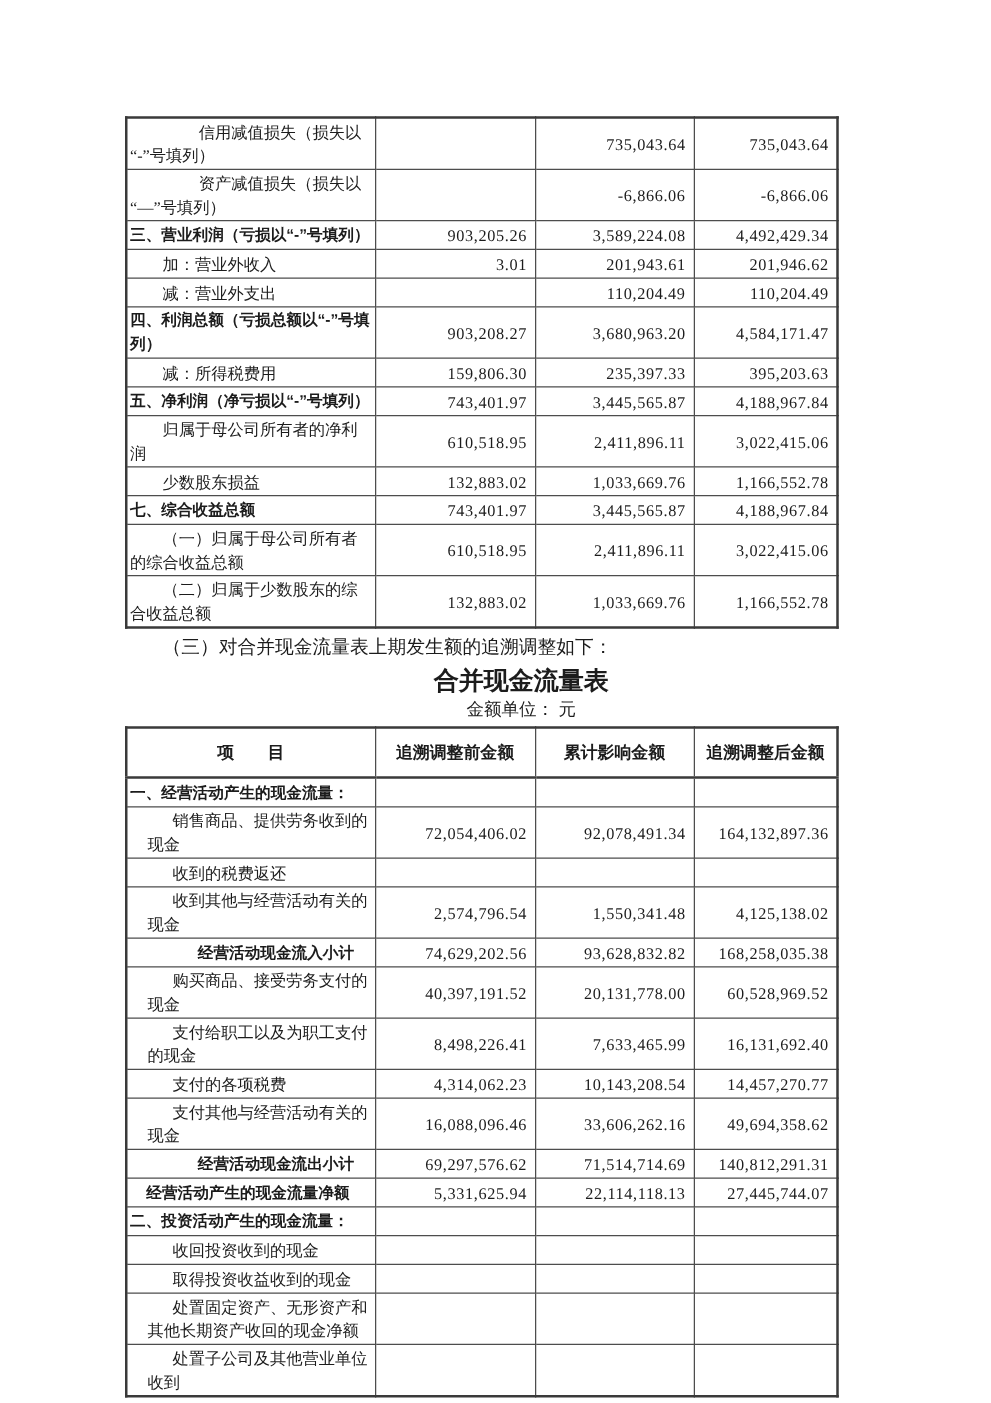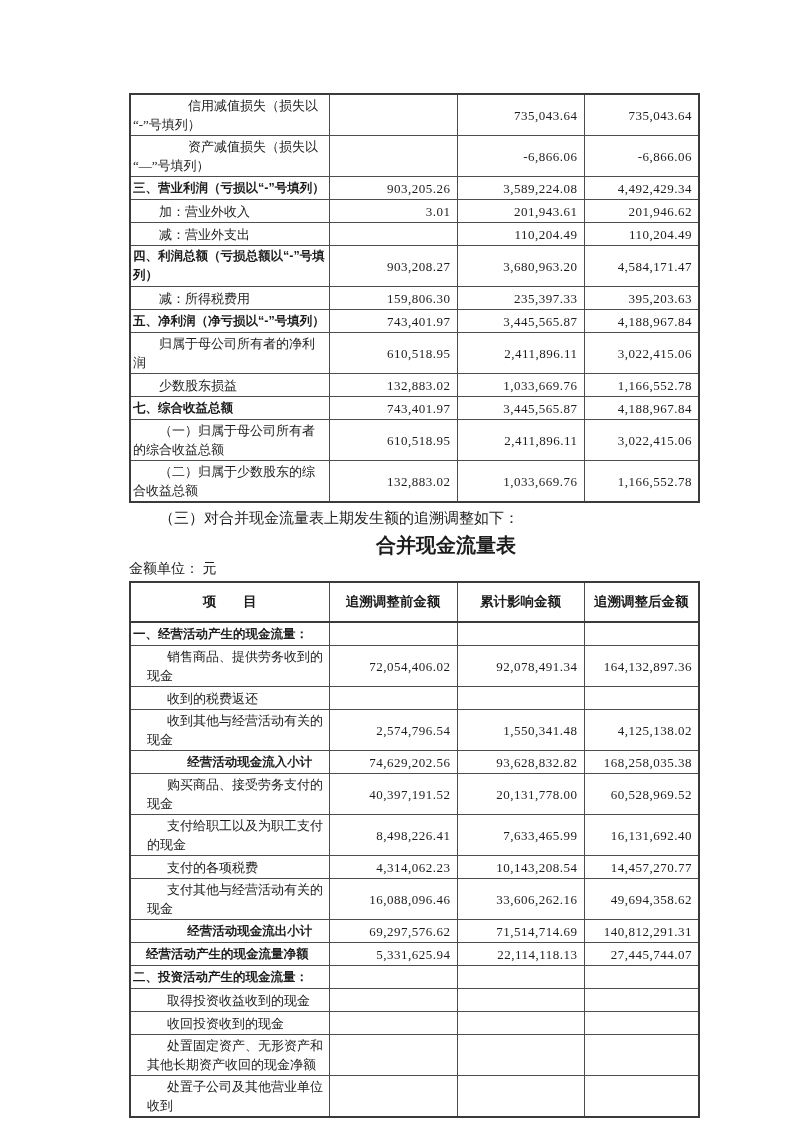--- a/index.html
+++ b/index.html
@@ -1,21 +1,21 @@
 <!DOCTYPE html>
 <html lang="zh"><head>
 <meta charset="utf-8">
 <style>
   html,body{margin:0;padding:0;background:#ffffff;}
   .page{
     position:relative;width:793px;height:1122px;background:#ffffff;
     font-family:"Liberation Serif","DejaVu Serif",serif;color:#1c1c1c;
     overflow:hidden;
   }
-  .doc{position:absolute;left:129px;top:93px;width:634px;}
+  .doc{position:absolute;left:100px;top:93px;width:634px;}
   table{
     border-collapse:collapse;table-layout:fixed;width:569px;
     border:2px solid #3a3a3a;
   }
   col.c-item{width:199px;}
   col.c-v1{width:128px;}
   col.c-v2{width:127px;}
   col.c-v3{width:115px;}
   td,th{border:1px solid #4d4d4d;overflow:hidden;vertical-align:middle;}
   th{
@@ -44,21 +44,21 @@
   tr.k-subtotal td.label{text-indent:40px;text-align:center;}
   tr.k-nettotal td.label{text-indent:13px;}
   .note{
     margin:5px 0 0 0;font-size:15px;line-height:20px;text-indent:30px;
   }
   .cf-title{
     margin:6px 0 0 0;text-align:center;font-size:20px;font-weight:700;
     font-family:"Liberation Sans","DejaVu Sans",sans-serif;line-height:22px;
   }
   .unit{
-    margin:4px 0 3px 0;text-align:left;font-size:14px;line-height:18px;
+    margin:4px 0 3px 0;text-align:center;font-size:14px;line-height:18px;
   }
 </style>
 </head>
 <body>
 
 <div class="page">
   <div class="doc">
 
     <table>
       <colgroup>
@@ -237,27 +237,27 @@
             <td class="amount">22,114,118.13</td>
             <td class="amount">27,445,744.07</td>
           </tr>
           <tr class="k-section">
             <td class="label">二、投资活动产生的现金流量：</td>
             <td class="amount"></td>
             <td class="amount"></td>
             <td class="amount"></td>
           </tr>
           <tr class="k-detail">
+            <td class="label">收回投资收到的现金</td>
+            <td class="amount"></td>
+            <td class="amount"></td>
+            <td class="amount"></td>
+          </tr>
+          <tr class="k-detail">
             <td class="label">取得投资收益收到的现金</td>
-            <td class="amount"></td>
-            <td class="amount"></td>
-            <td class="amount"></td>
-          </tr>
-          <tr class="k-detail">
-            <td class="label">收回投资收到的现金</td>
             <td class="amount"></td>
             <td class="amount"></td>
             <td class="amount"></td>
           </tr>
           <tr class="k-detail">
             <td class="label">处置固定资产、无形资产和其他长期资产收回的现金净额</td>
             <td class="amount"></td>
             <td class="amount"></td>
             <td class="amount"></td>
           </tr>

